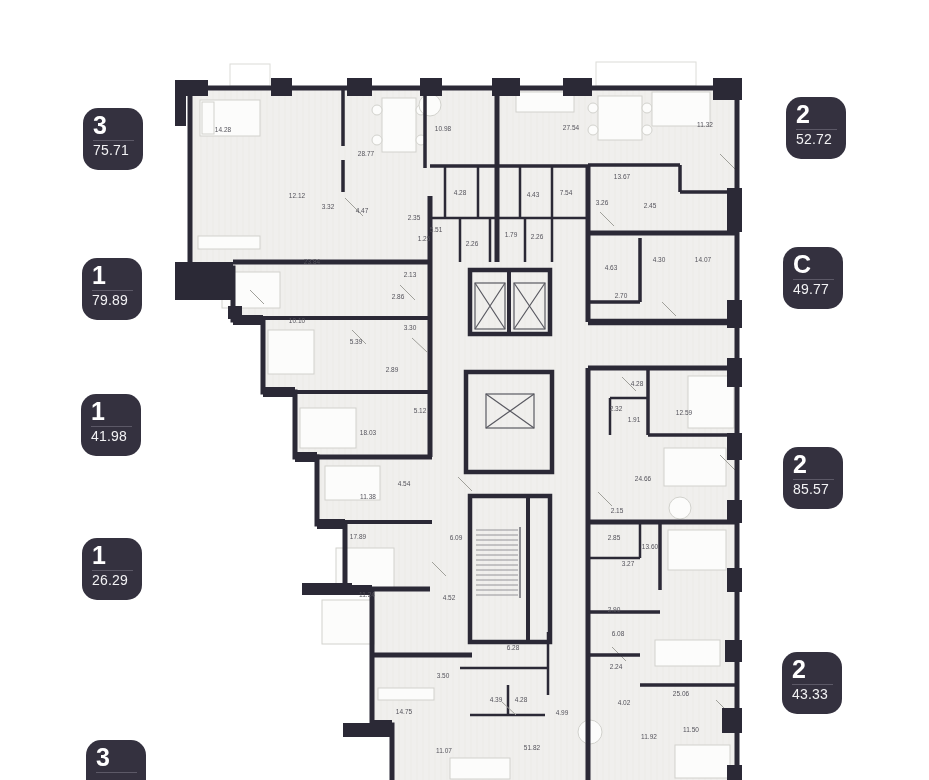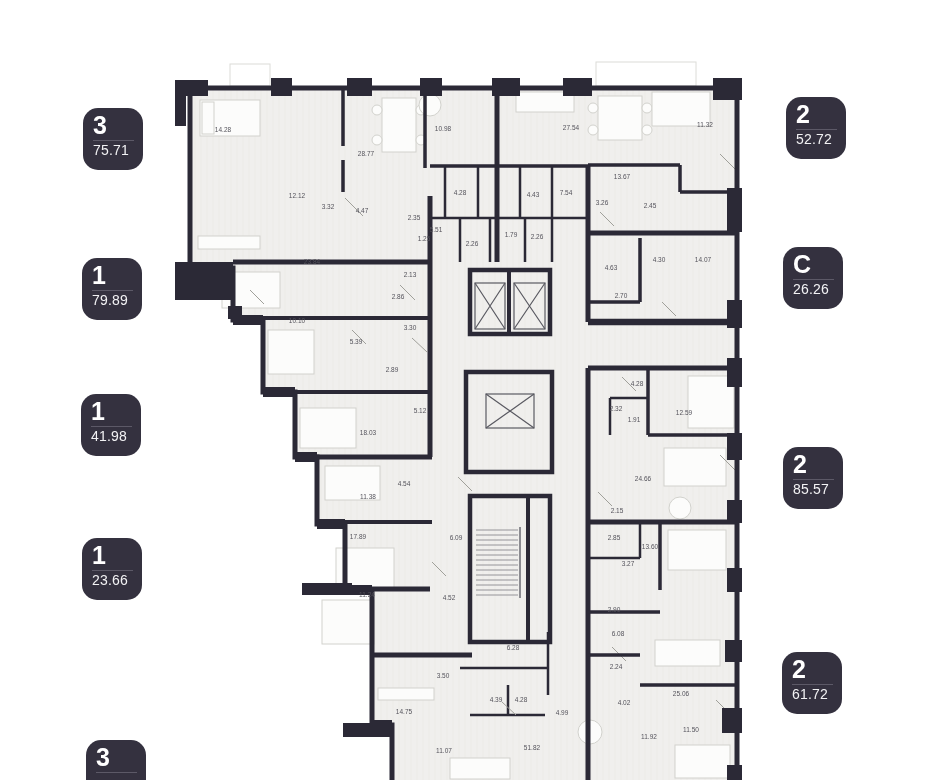--- a/index.html
+++ b/index.html
@@ -230,40 +230,40 @@
       <div class="badge-area">79.89</div>
     </div>
     <div class="badge" style="left: 81px; top: 394px;">
       <div class="badge-type">1</div>
       <div class="badge-divider"></div>
       <div class="badge-area">41.98</div>
     </div>
     <div class="badge" style="left: 82px; top: 538px;">
       <div class="badge-type">1</div>
       <div class="badge-divider"></div>
-      <div class="badge-area">23.66</div>
+      <div class="badge-area">26.29</div>
     </div>
     <div class="badge" style="left: 86px; top: 740px;">
       <div class="badge-type">3</div>
       <div class="badge-divider"></div>
       <div class="badge-area"></div>
     </div>
     <div class="badge" style="left: 786px; top: 97px;">
       <div class="badge-type">2</div>
       <div class="badge-divider"></div>
       <div class="badge-area">52.72</div>
     </div>
     <div class="badge" style="left: 783px; top: 247px;">
       <div class="badge-type">C</div>
       <div class="badge-divider"></div>
-      <div class="badge-area">26.26</div>
+      <div class="badge-area">49.77</div>
     </div>
     <div class="badge" style="left: 783px; top: 447px;">
       <div class="badge-type">2</div>
       <div class="badge-divider"></div>
       <div class="badge-area">85.57</div>
     </div>
     <div class="badge" style="left: 782px; top: 652px;">
       <div class="badge-type">2</div>
       <div class="badge-divider"></div>
-      <div class="badge-area">61.72</div>
+      <div class="badge-area">43.33</div>
     </div>
   </div>
 
 </body></html>

